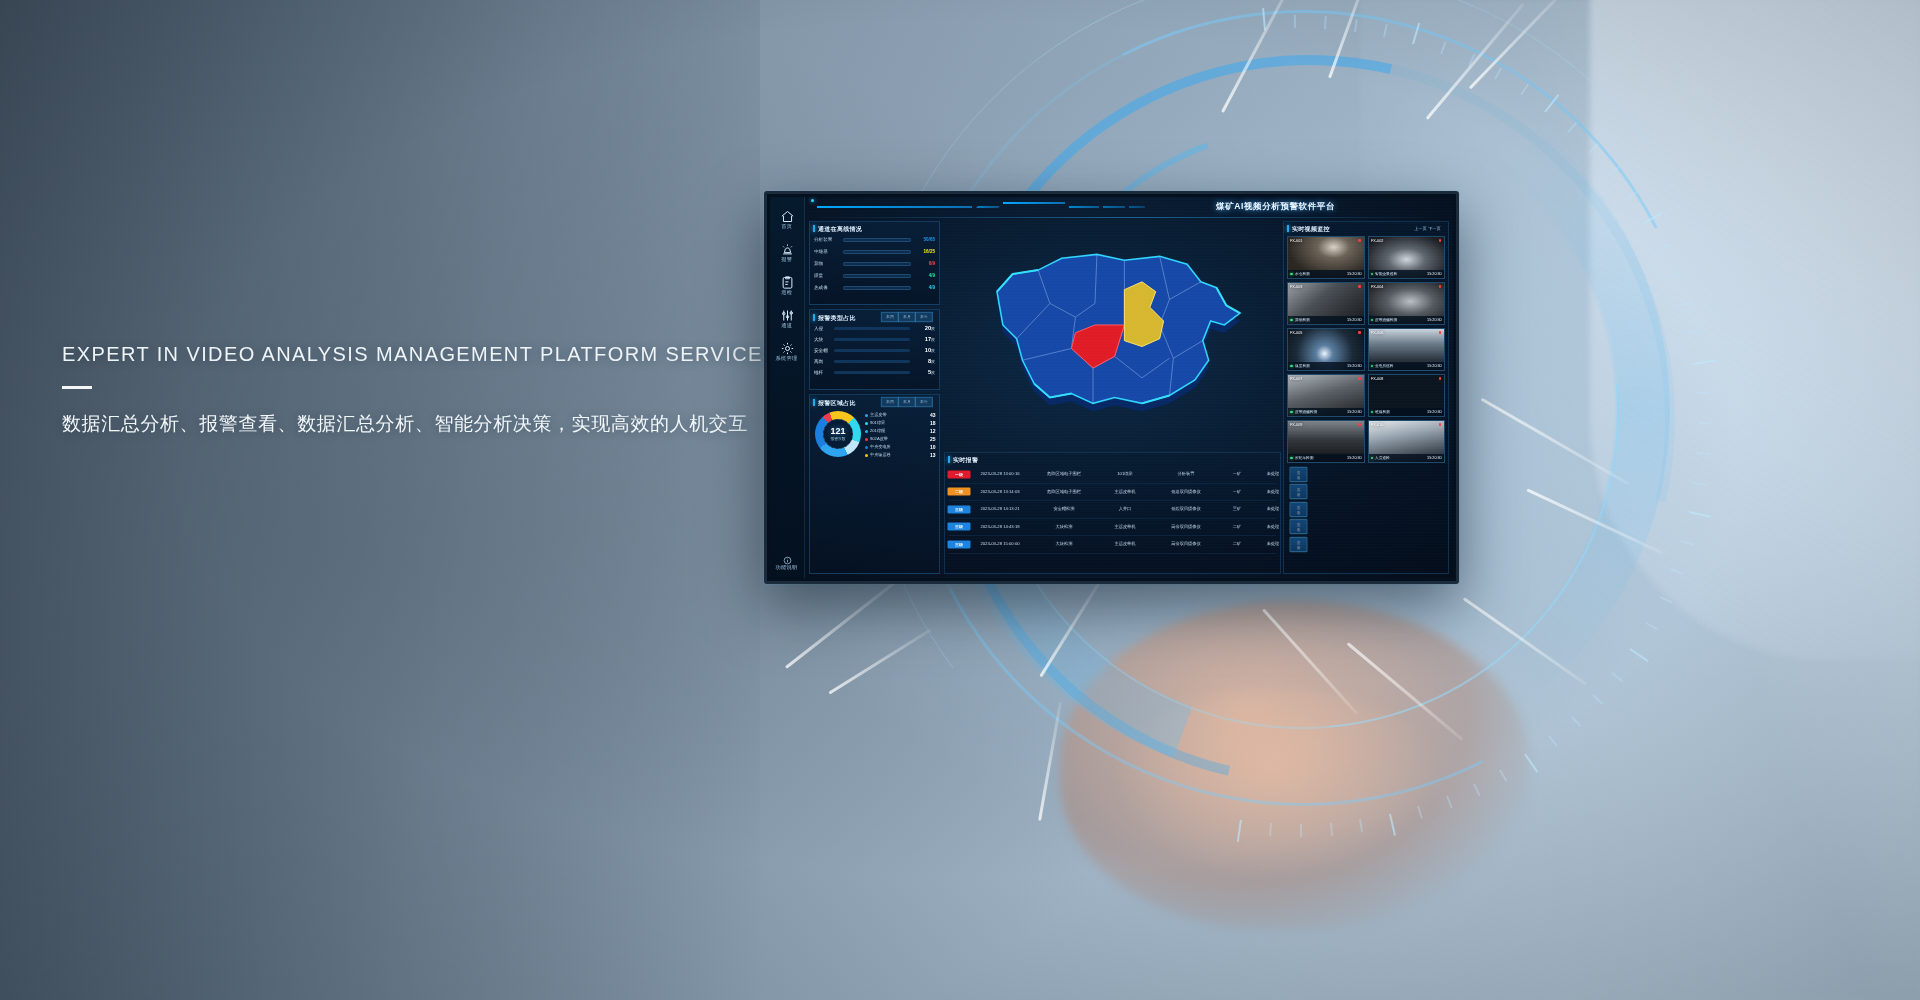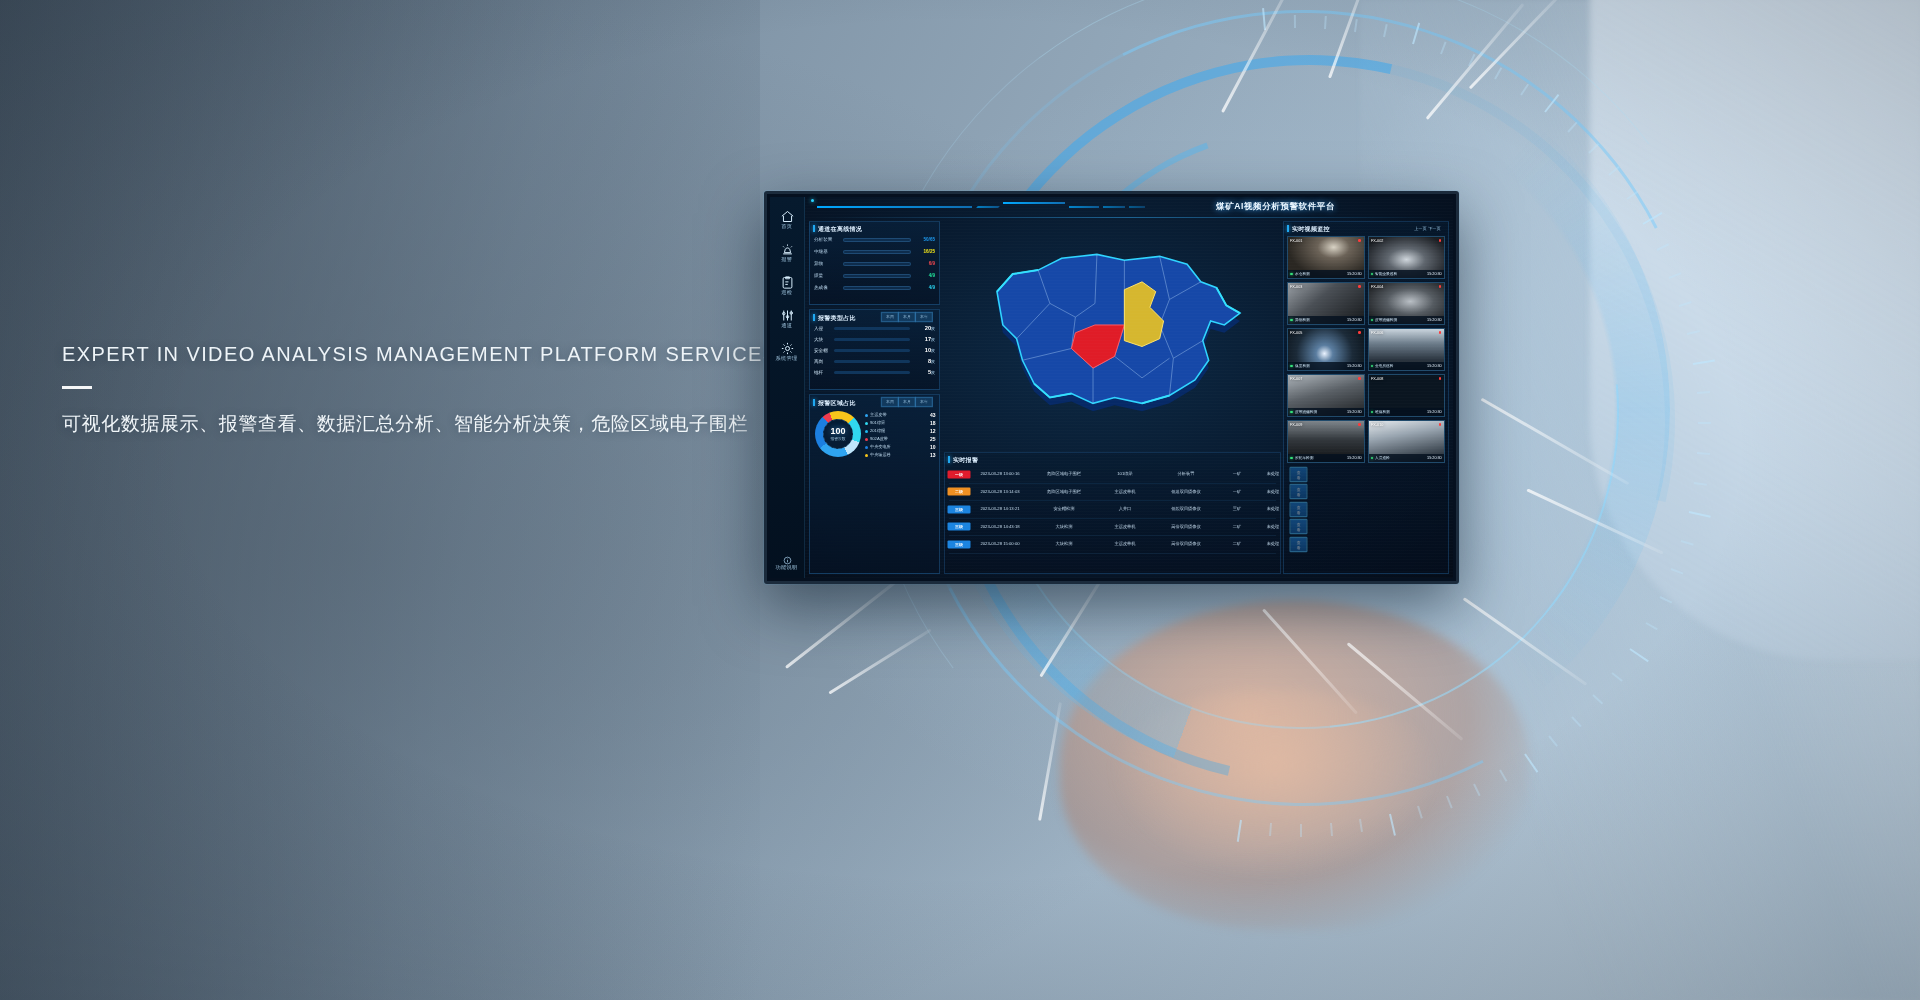--- a/index.html
+++ b/index.html
@@ -253,21 +253,21 @@
     <div class="streak" style="left: 1450px; top: 640px; width: 150px; transform: rotate(35deg); opacity: 0.8;"></div>
     <div class="streak" style="left: 990px; top: 760px; width: 120px; transform: rotate(-80deg); opacity: 0.8;"></div>
     <div class="streak" style="left: 1450px; top: 40px; width: 130px; transform: rotate(-46deg); opacity: 0.8;"></div>
     <div class="streak" style="left: 1470px; top: 440px; width: 170px; transform: rotate(30deg); opacity: 0.8;"></div>
     <div class="streak" style="left: 1520px; top: 520px; width: 150px; transform: rotate(25deg); opacity: 0.8;"></div>
   </div>
 
 <div id="headline">
   <div id="h-sub">EXPERT IN VIDEO ANALYSIS MANAGEMENT PLATFORM SERVICES</div>
   <div id="h-rule"></div>
-  <div id="h-desc">可视化数据展示、报警查看、数据汇总分析、智能分析决策，危险区域电子围栏</div>
+  <div id="h-desc">数据汇总分析、报警查看、数据汇总分析、智能分析决策，实现高效的人机交互</div>
 </div>
 
 <div id="monitor">
  <div id="screen">
 
   <div id="sidebar">
     <div class="nav-item">
       <span class="nav-ico">
         <svg viewBox="0 0 24 24" fill="none" stroke="#d6ecfb" stroke-width="1.6">
               <path d="M3 11.5 12 4l9 7.5"></path>
@@ -424,21 +424,21 @@
           <span class="txt">报警区域占比</span>
           <span class="ptabs">
             <span class="ptab">本周</span>
             <span class="ptab">本月</span>
             <span class="ptab">本年</span>
           </span>
         </div>
         <div id="donutwrap">
           <div id="donut">
             <div id="dcenter">
-              <div id="dnum">100</div>
+              <div id="dnum">121</div>
               <div id="dlab">报警次数</div>
             </div>
           </div>
           <div id="dlegend">
                 <div class="lgrow">
                   <span class="lgdot" style="background: rgb(47, 164, 240);"></span>
                   <span class="lgname">主运皮带</span>
                   <span class="lgval">43</span>
                 </div>
                 <div class="lgrow">

